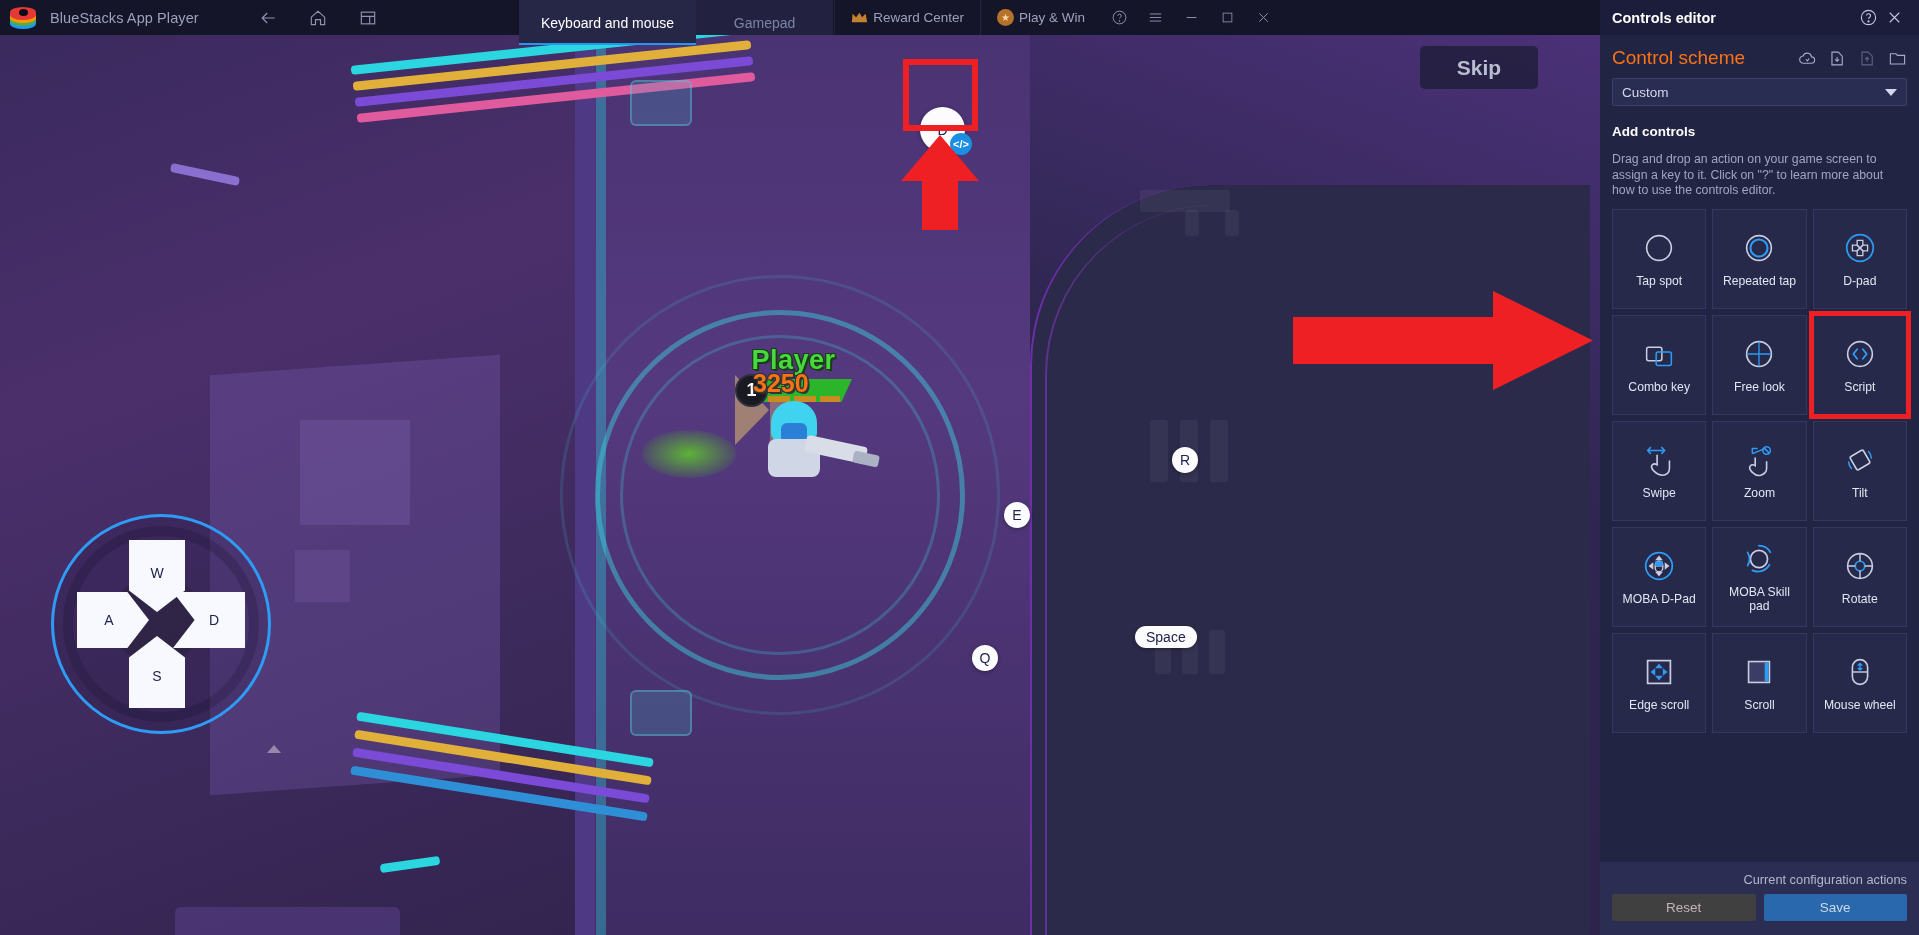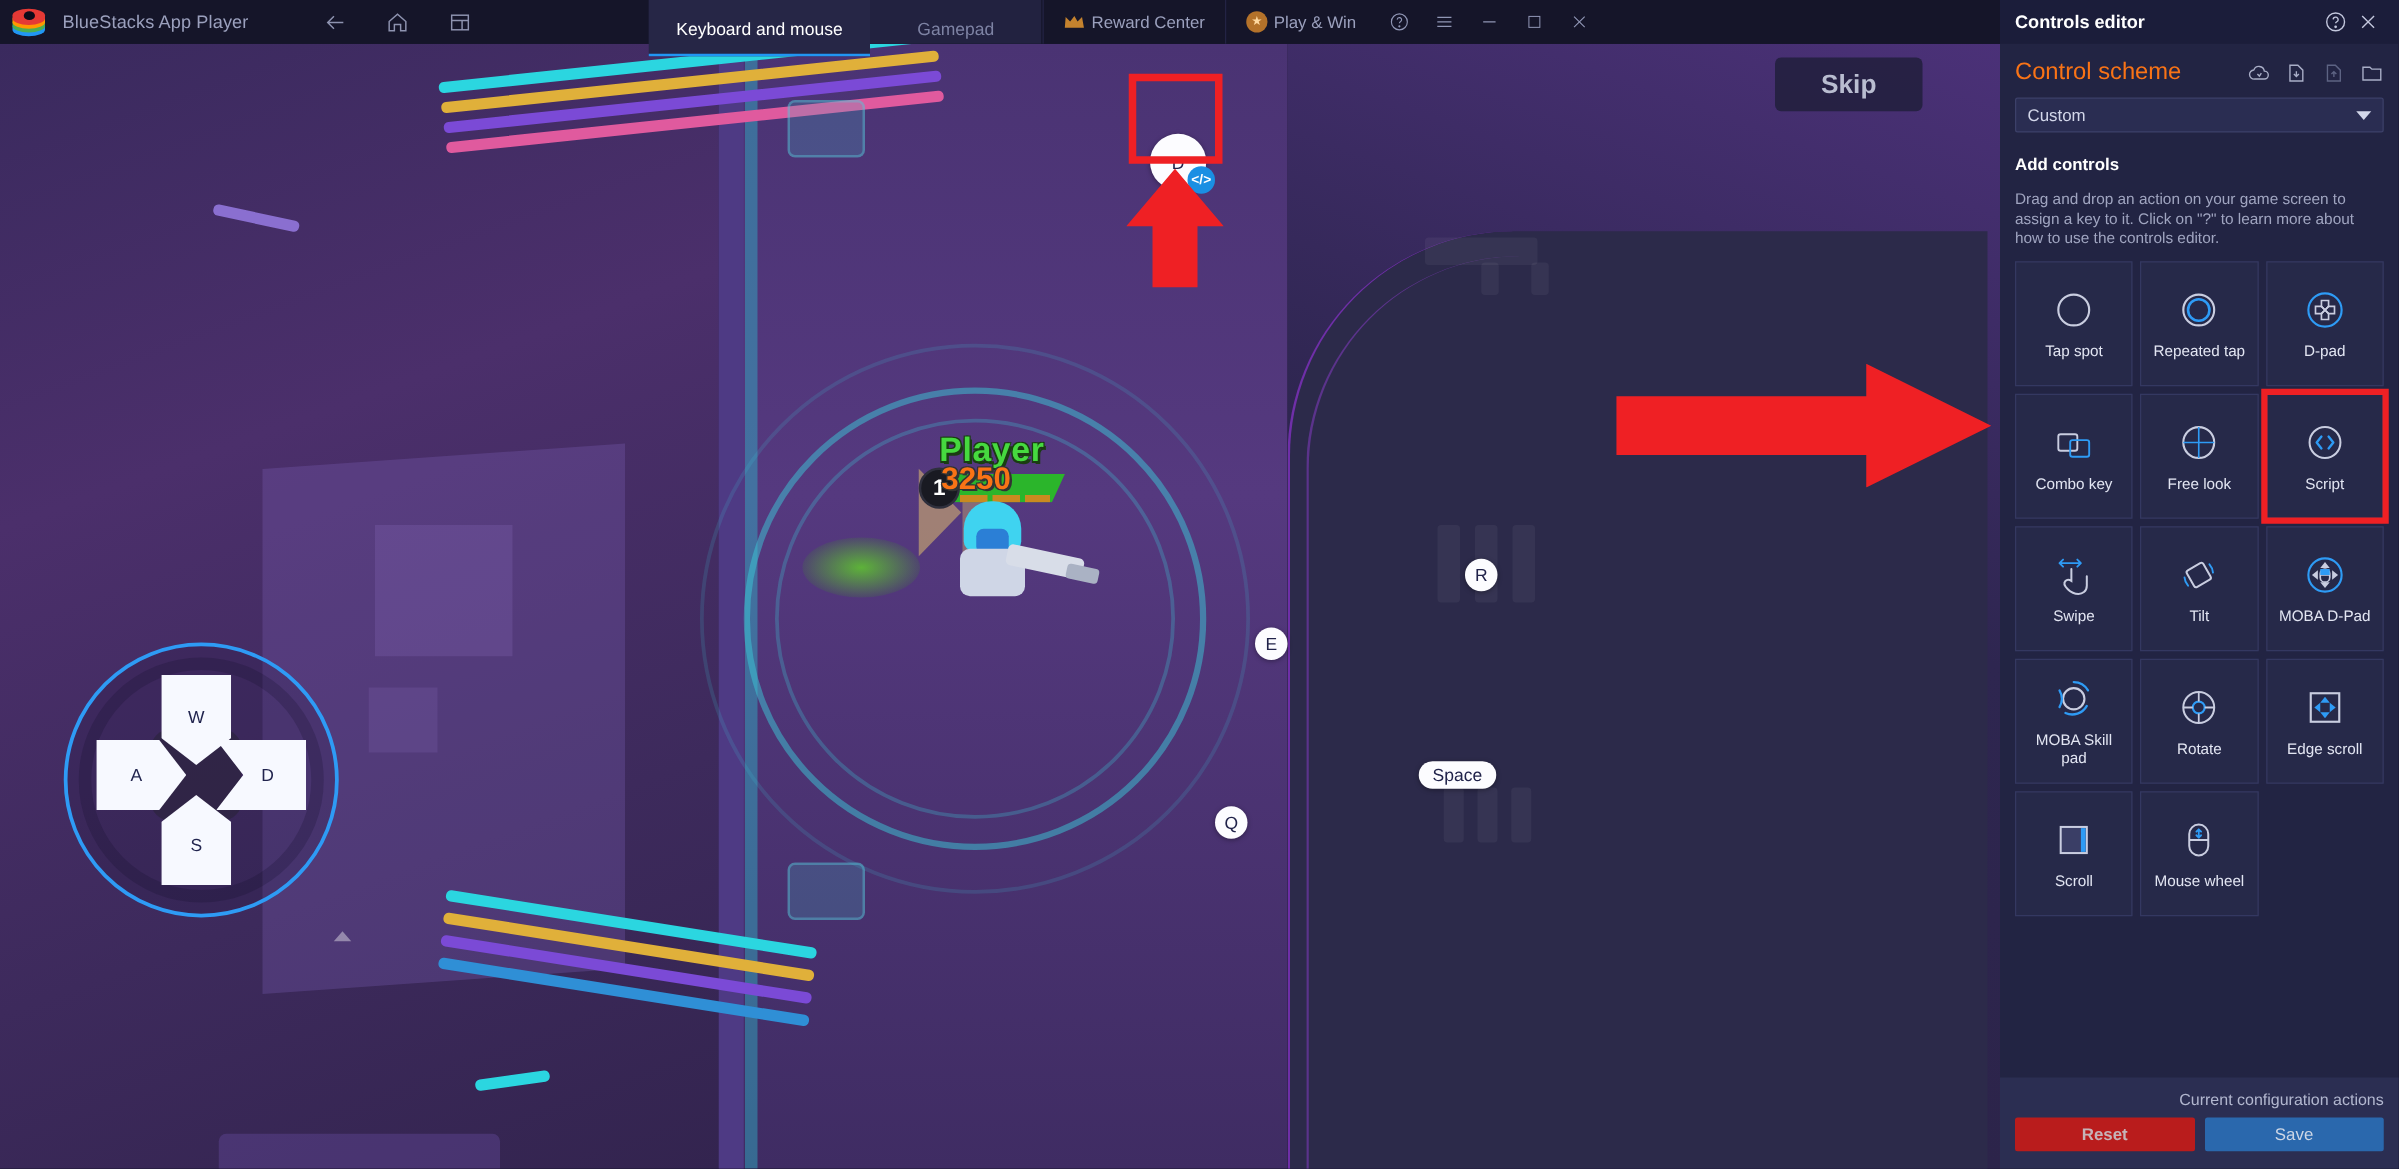--- a/index.html
+++ b/index.html
@@ -311,21 +311,21 @@
 
   .panel-foot {
     background: #2b2e52; padding: 10px 12px 14px;
   }
   .foot-label { color: #b2b7cf; font-size: 12.8px; text-align: right; margin-bottom: 7px; }
   .foot-btns { display: flex; gap: 8px; }
   .btn {
     flex: 1; height: 27px; display: flex; align-items: center; justify-content: center;
     font-size: 13.5px; border-radius: 2px;
   }
-  .btn-reset { background: #b91c1c; color: #c6b3b7; font-weight: bold; }
+  .btn-reset { background: #404040; color: #c6b3b7; }
   .btn-save { background: #2a68ad; color: #cdd7e6; }
 </style>
 </head>
 <body>
 
 <div class="app">
 
   <div class="game">
     <div class="g-layer">
       <div class="bg-left"></div>
@@ -403,21 +403,21 @@
     </div>
     <div class="keymark" style="left:1172px; top:412px; width:26px; height:26px;">
       <span>R</span>
     </div>
     <div class="keymark" style="left:1004px; top:467px; width:26px; height:26px;">
       <span>E</span>
     </div>
     <div class="keymark" style="left:972px; top:610px; width:26px; height:26px;">
       <span>Q</span>
     </div>
-    <div class="keymark pill" style="left:1135px; top:574px; height:22px;">
+    <div class="keymark pill" style="left:1135px; top:591px; height:22px;">
       <span>Space</span>
     </div>
 
     <div class="dpad-wrap">
       <div class="dpad-outer"></div>
       <div class="dpad-inner-ring"></div>
       <div class="dpad-hub"></div>
       <div class="dkey dk-up">
         <span>W</span>
       </div>
@@ -633,20 +633,30 @@
         <div class="tile">
           <span class="tile-ico">
             <svg viewBox="0 0 40 40">
               <path d="M18 15v10c0 0-3-2-5 0s0 5 2 7 6 4 9 4 7-2 7-7v-8" stroke="#c9cde0" stroke-width="1.7" stroke-linecap="round"></path>
               <path d="M10 10h14M11 7l-3 3 3 3M23 7l3 3-3 3" stroke="#2e9bf5" stroke-width="1.6" stroke-linecap="round" stroke-linejoin="round"></path>
             </svg>
           </span>
           <span class="tile-label">Swipe</span>
         </div>
 
+        <div class="tile">
+          <span class="tile-ico">
+            <svg viewBox="0 0 40 40">
+              <path d="M16 18v8c0 0-3-2-5 0s0 5 2 7 6 4 9 3 6-3 6-7v-7" stroke="#c9cde0" stroke-width="1.7" stroke-linecap="round"></path>
+              <path d="M14 13l12-5M13 8h5M13 8v5M26 8l4 4" stroke="#2e9bf5" stroke-width="1.6" stroke-linecap="round"></path>
+              <circle cx="28" cy="10" r="4" stroke="#2e9bf5" stroke-width="1.6"></circle>
+            </svg>
+          </span>
+          <span class="tile-label">Zoom</span>
+        </div>
 
         <div class="tile">
           <span class="tile-ico">
             <svg viewBox="0 0 40 40">
               <rect x="12" y="12" width="16" height="16" rx="2" stroke="#c9cde0" stroke-width="1.7" transform="rotate(-30 20 20)"></rect>
               <path d="M29 11a12 12 0 013 7M11 29a12 12 0 01-3-7" stroke="#2e9bf5" stroke-width="1.6" stroke-linecap="round"></path>
             </svg>
           </span>
           <span class="tile-label">Tilt</span>
         </div>

